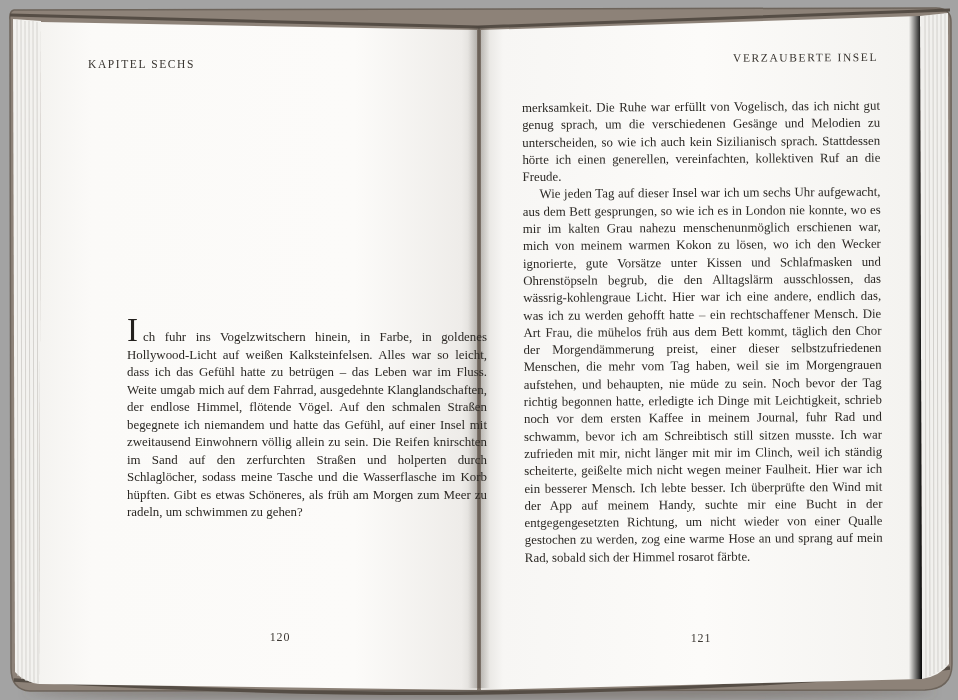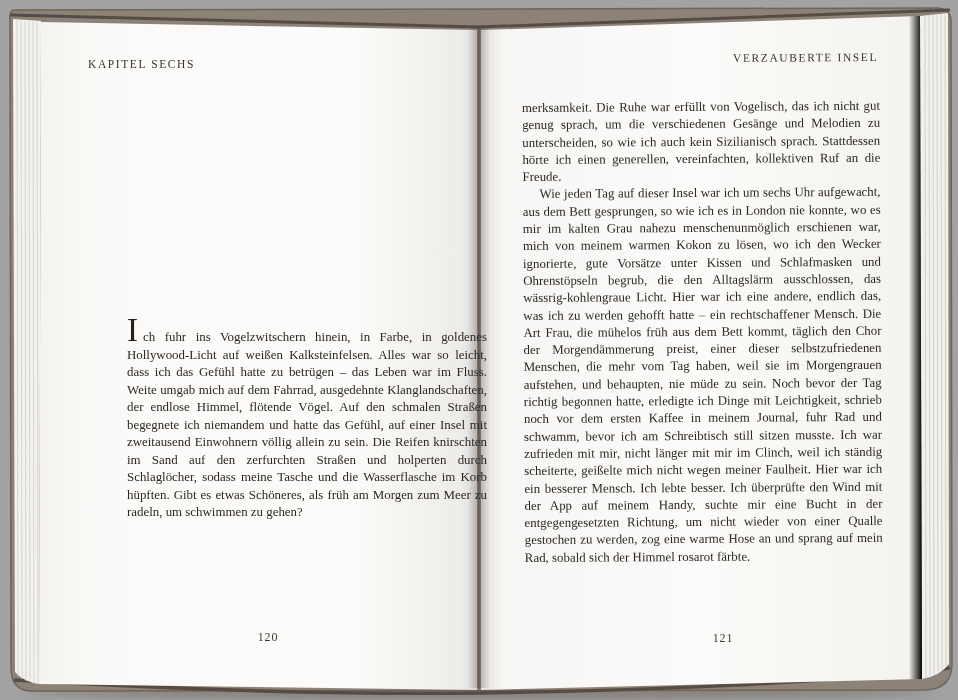--- a/index.html
+++ b/index.html
@@ -11,22 +11,22 @@
   .running-header.left{left:88px;top:58px;}
   .running-header.right{left:520px;top:51px;width:358px;text-align:right;transform:rotate(-0.3deg);transform-origin:right top;}
   .body-text{position:absolute;width:360px;text-align:justify;text-justify:inter-word;
              font-size:12.9px;line-height:17.5px;color:#2b2824;hyphens:none;}
   .body-text p{margin:0;}
   .body-text p.indent{text-indent:17px;}
   .body-text.left{left:88px;top:329px;margin-left:39px;}
   .body-text.right{left:522px;top:100px;width:358px;line-height:17.3px;transform:rotate(-0.35deg);transform-origin:left top;}
   .initial{font-size:33px;line-height:0;margin-right:5px;color:#23201d;}
   .page-number{position:absolute;width:360px;text-align:center;font-size:12px;letter-spacing:0.8px;color:#3c3833;}
-  .page-number.left{left:88px;top:630px;}
-  .page-number.right{left:544px;top:631px;width:358px;}
+  .page-number.left{left:100px;top:630px;}
+  .page-number.right{left:522px;top:631px;width:358px;}
 </style>
 </head>
 <body>
 
 <div class="stage">
 
   <svg class="book-art" viewBox="0 0 958 700" xmlns="http://www.w3.org/2000/svg" aria-hidden="true">
     <defs>
       <linearGradient id="gradL" x1="0" y1="0" x2="1" y2="0">
         <stop offset="0" stop-color="#f4f3f0"></stop>

